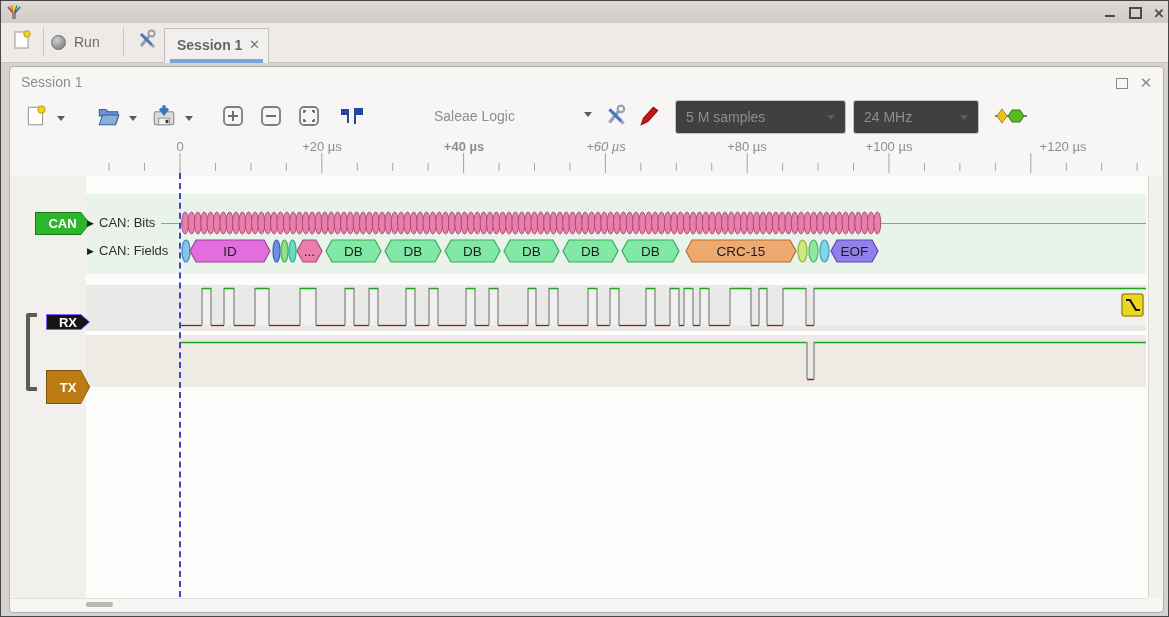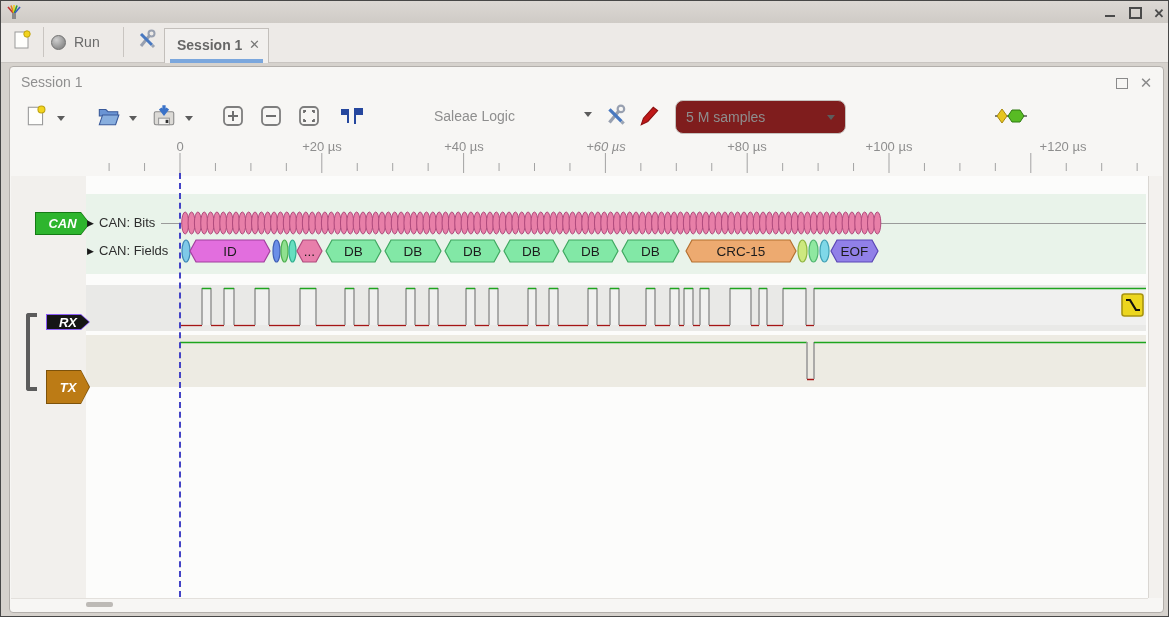--- a/index.html
+++ b/index.html
@@ -22,40 +22,40 @@
   #tab-underline{left:5px;right:5px;bottom:0;height:4px;background:#7ba7dd;}
   
   #session-window{left:8px;top:65px;width:1153px;height:545px;background:#f7f6f4;
                   border:1px solid #b3afab;border-radius:4px;}
   #session-title{left:20px;top:73px;font-size:14px;color:#8f8f8f;}
   .subwinbtn{top:74px;color:#8a8a8a;display:flex;align-items:center;justify-content:center;width:18px;height:16px;}
   
   .tbtn{top:102px;width:26px;height:26px;display:flex;align-items:center;justify-content:center;}
   .dar{width:0;height:0;border:4px solid transparent;border-top:5px solid #5c5c5c;margin-top:5px;}
   .darbox{top:110px;width:12px;height:12px;}
-  .combo{top:99px;height:32px;border:1px solid #c6c2be;border-radius:8px;background:#7f1d1d;
+  .combo{top:99px;height:32px;border:1px solid #c6c2be;border-radius:3px;background:#404040;
          display:flex;align-items:center;justify-content:space-between;padding:16px 10px;box-sizing:border-box;
          color:#8e8e8e;font-size:14px;}
   #device-select{left:433px;top:102px;width:158px;height:26px;display:flex;align-items:center;
                  justify-content:space-between;color:#8e8e8e;font-size:14px;}
   
   #ruler-labels{left:0;top:138px;width:100%;height:16px;}
   .rlabel{position:absolute;transform:translateX(-50%);font-size:13px;color:#8e8e8e;white-space:nowrap;}
   
   #trace-bg{left:10px;top:175px;width:1137px;height:422px;background:#fcfcfb;}
   #gutter{left:10px;top:175px;width:75px;height:422px;background:#f2f0ed;}
   #vscroll{left:1147px;top:175px;width:13px;height:422px;background:#f3f1ee;border-left:1px solid #d9d6d2;}
   #hscroll-row{left:10px;top:597px;width:1137px;height:12px;border-top:1px solid #e3e0dc;}
   #hscroll-thumb{left:85px;top:601px;width:27px;height:5px;background:#bdbab6;border-radius:2px;}
   #overlay-svg{left:0;top:0;z-index:5;pointer-events:none;}
   
   .tag{z-index:10;clip-path:polygon(0 0,calc(100% - 9px) 0,100% 50%,calc(100% - 9px) 100%,0 100%);}
   .tag-inner{position:absolute;inset:1px;display:flex;align-items:center;justify-content:center;
              color:#fff;font-weight:bold;font-size:13px;
-             clip-path:polygon(0 0,calc(100% - 8px) 0,100% 50%,calc(100% - 8px) 100%,0 100%);font-style:italic;}
+             clip-path:polygon(0 0,calc(100% - 8px) 0,100% 50%,calc(100% - 8px) 100%,0 100%);}
   .rowlabel{z-index:10;font-size:13px;color:#2e2e2e;white-space:nowrap;}
   .expander{z-index:10;font-size:9px;color:#1a1a1a;}
   #group-bracket{left:25px;top:312px;width:11px;height:78px;z-index:10;
                  border-left:4px solid #5c5c5c;border-top:4px solid #5c5c5c;border-bottom:4px solid #5c5c5c;
                  border-radius:3px 0 0 3px;box-sizing:border-box;}
   #cursor-line{left:178px;top:172px;height:424px;width:0;border-left:2px dashed #4343c6;z-index:20;}
 </style>
 </head>
 <body>
 
@@ -194,33 +194,37 @@
   <div class="abs tbtn" style="left:636px">
     <svg width="24" height="24" viewBox="0 0 22 22">
       <polygon points="3,19 5,13 14,3 18,6 9,16" fill="#c01818" stroke="#8a0f0f"></polygon>
     </svg>
   </div>
 
   <div class="abs combo" style="left:674px;width:171px">
     <span>5 M samples</span>
     <div class="dar" style="margin-top:4px"></div>
   </div>
+  <div class="abs combo" style="left:852px;width:126px">
+    <span>24 MHz</span>
+    <div class="dar" style="margin-top:4px"></div>
+  </div>
 
   <div class="abs" style="left:994px;top:106px">
     <svg width="32" height="18" viewBox="0 0 32 18">
       <line x1="0" y1="9" x2="32" y2="9" stroke="#555" stroke-width="1.5"></line>
       <polygon points="7,2 12,9 7,16 2,9" fill="#e6c51e" stroke="#a8880e"></polygon>
       <polygon points="17,3 25,3 29,9 25,15 17,15 13,9" fill="#58bb24" stroke="#2f7a10"></polygon>
     </svg>
   </div>
 
   <div id="ruler-labels" class="abs">
       <div class="rlabel" style="left: 179px; color: rgb(142, 142, 142);">0</div>
       <div class="rlabel" style="left: 321px; color: rgb(142, 142, 142);">+20 µs</div>
-      <div class="rlabel" style="left: 463px; color: rgb(142, 142, 142);">+40 µs</div>
+      <div class="rlabel" style="left: 463px; color: rgb(142, 142, 142); font-weight: bold;">+40 µs</div>
       <div class="rlabel" style="left: 605px; color: rgb(142, 142, 142); font-style: italic;">+60 µs</div>
       <div class="rlabel" style="left: 746px; color: rgb(142, 142, 142);">+80 µs</div>
       <div class="rlabel" style="left: 888px; color: rgb(142, 142, 142);">+100 µs</div>
       <div class="rlabel" style="left: 1030px; color: rgb(142, 142, 142); margin-left: 32px;">+120 µs</div>
     </div>
 
   <div id="trace-bg" class="abs"></div>
   <div id="gutter" class="abs"></div>
   <div id="vscroll" class="abs"></div>
   <div id="hscroll-row" class="abs"></div>

